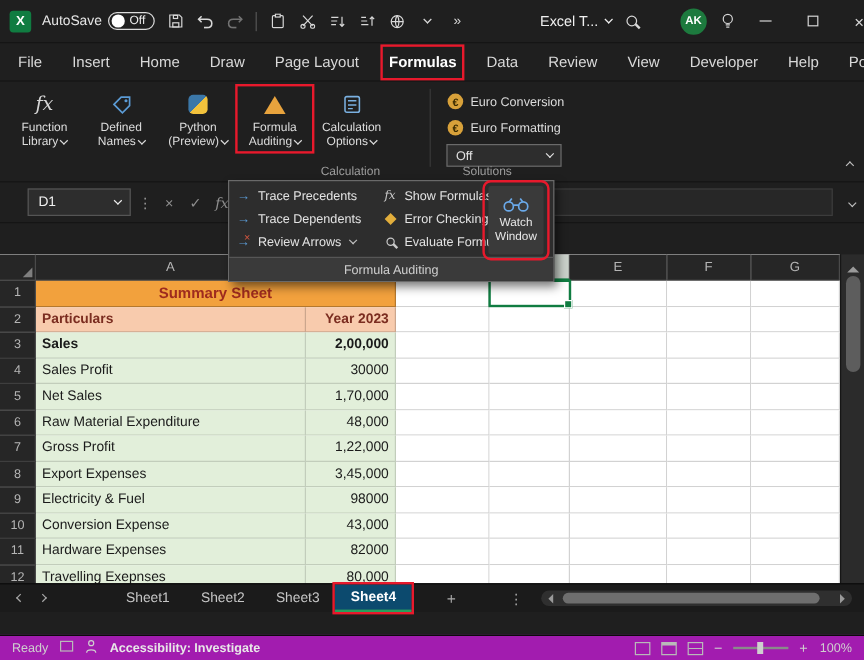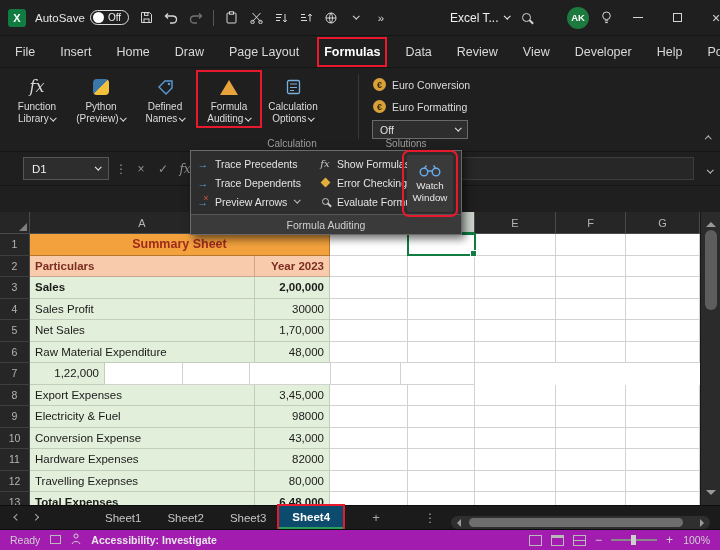--- a/index.html
+++ b/index.html
@@ -101,21 +101,21 @@
   .arrow { color: #5b9bd5; font-size: 11px; }
   .fxit { font-style: italic; font-family: "DejaVu Serif", serif; font-size: 10px; color: #c9c9c9; }
   .diamond { width: 7px; height: 7px; background: #E2AE3C; transform: rotate(45deg); }
   .redx { color: #d2553f; font-size: 9px; margin-left: -5px; margin-top: -7px; }
   .mi .chv { margin-left: 3px; color: #bdbdbd; }
   .watch { position: absolute; top: 4px; right: 8px; width: 46px; height: 57px; background: #3a3a3a; border-radius: 2px; display: flex; flex-direction: column; align-items: center; justify-content: center; gap: 3px; outline: 2px solid #E8192C; outline-offset: 3px; }
   .watch-lbl { width: 42px; text-align: center; font-size: 9.8px; line-height: 1.15; color: #e8e8e8; }
   .menu-footer { height: 20px; margin-top: 2px; background: #3a3a3a; border-top: 1px solid #565656; display: flex; align-items: center; justify-content: center; font-size: 10.5px; color: #cfcfcf; }
 
   
-  .tabsbar { position: absolute; left: 0; top: 505px; width: 720px; height: 24px; background: #1b1b1b; border-top: 1px solid #0c0c0c; display: flex; align-items: flex-end; padding: 0 8px; font-size: 11.5px; }
+  .tabsbar { position: absolute; left: 0; top: 486px; width: 720px; height: 24px; background: #1b1b1b; border-top: 1px solid #0c0c0c; display: flex; align-items: center; padding: 0 8px; font-size: 11.5px; }
   .nav { display: inline-flex; align-items: center; justify-content: center; width: 18px; height: 100%; color: #a8a8a8; flex: none; }
   .stabs { display: flex; margin-left: 48px; height: 100%; }
   .stab { display: flex; align-items: center; padding: 0 13px; color: #c6c6c6; height: 100%; }
   .stab.active { color: #fff; font-weight: bold; background: #0c4a6e; border-bottom: 2px solid #28A05C; outline: 2px solid #E8192C; outline-offset: 0px; }
   .addbtn { margin-left: 24px; font-size: 13px; }
   .optbtn { margin-left: 36px; font-size: 12px; }
   .hscroll { display: flex; align-items: center; flex: 1; margin: 0 2px 0 12px; height: 13px; background: #2f2f2f; border-radius: 7px; padding: 0 4px; gap: 3px; }
   .htrack { flex: 1; height: 9px; position: relative; }
   .hthumb { position: absolute; left: 5px; right: 14px; top: 0; height: 9px; background: #6e6e6e; border-radius: 5px; }
 
@@ -242,32 +242,32 @@
 
   </div>
 
   <div class="ribbon">
     <div class="rbtn">
       <span class="ric fxbig">fx</span>
       <span class="rlabel"><span>Function Library</span> <span class="chv down s"></span></span>
     </div>
     <div class="rbtn">
       <span class="ric">
-          <span class="pyicon"></span>
-        </span>
-      <span class="rlabel"><span>Python (Preview)</span> <span class="chv down s"></span></span>
-    </div>
-    <div class="rbtn">
-      <span class="ric">
         <svg width="17" height="16" viewBox="0 0 17 16">
             <path d="M2 8 L8 2 H15 V9 L9 15 Z" fill="none" stroke="#5b9bd5" stroke-width="1.4"></path>
             <circle cx="12" cy="5" r="1.3" fill="#5b9bd5"></circle>
           </svg>
       </span>
       <span class="rlabel"><span>Defined Names</span> <span class="chv down s"></span></span>
+    </div>
+    <div class="rbtn">
+      <span class="ric">
+          <span class="pyicon"></span>
+        </span>
+      <span class="rlabel"><span>Python (Preview)</span> <span class="chv down s"></span></span>
     </div>
     <div class="rbtn hl">
       <span class="ric">
           <span class="warn-tri"></span>
         </span>
       <span class="rlabel"><span>Formula Auditing</span> <span class="chv down s"></span></span>
     </div>
     <div class="rbtn">
       <span class="ric">
         <svg width="15" height="16" viewBox="0 0 15 16">
@@ -379,20 +379,21 @@
           <div class="cell c-green" style="width: 225px;">Raw Material Expenditure</div>
           <div class="cell c-green num" style="width: 75px;">48,000</div>
           <div class="cell c-blank" style="width: 78px;"></div>
           <div class="cell c-blank" style="width: 67px;"></div>
           <div class="cell c-blank" style="width: 81px;"></div>
           <div class="cell c-blank" style="width: 70px;"></div>
           <div class="cell c-blank" style="width: 74px;"></div>
         </div>
         <div class="grow">
           <div class="cell rhdr" style="width: 30px;">7</div>
+          <div class="cell c-green" style="width: 225px;">Gross Profit</div>
           <div class="cell c-green num" style="width: 75px;">1,22,000</div>
           <div class="cell c-blank" style="width: 78px;"></div>
           <div class="cell c-blank" style="width: 67px;"></div>
           <div class="cell c-blank" style="width: 81px;"></div>
           <div class="cell c-blank" style="width: 70px;"></div>
           <div class="cell c-blank" style="width: 74px;"></div>
         </div>
         <div class="grow">
           <div class="cell rhdr" style="width: 30px;">8</div>
           <div class="cell c-green" style="width: 225px;">Export Expenses</div>
@@ -484,21 +485,21 @@
             <span class="diamond"></span>
           </span>
         <span>Error Checking</span>
         <span class="chv down s"></span>
       </div>
       <div class="mi">
         <span class="mi-ic">
             <span class="arrow">→</span>
             <span class="redx">×</span>
           </span>
-        <span>Preview Arrows</span>
+        <span>Review Arrows</span>
         <span class="chv down s"></span>
       </div>
       <div class="mi">
         <span class="mi-ic">
             <span class="lens small" style="color:#c9c9c9"></span>
           </span>
         <span>Evaluate Formula</span>
       </div>
     </div>
     <div class="watch">

